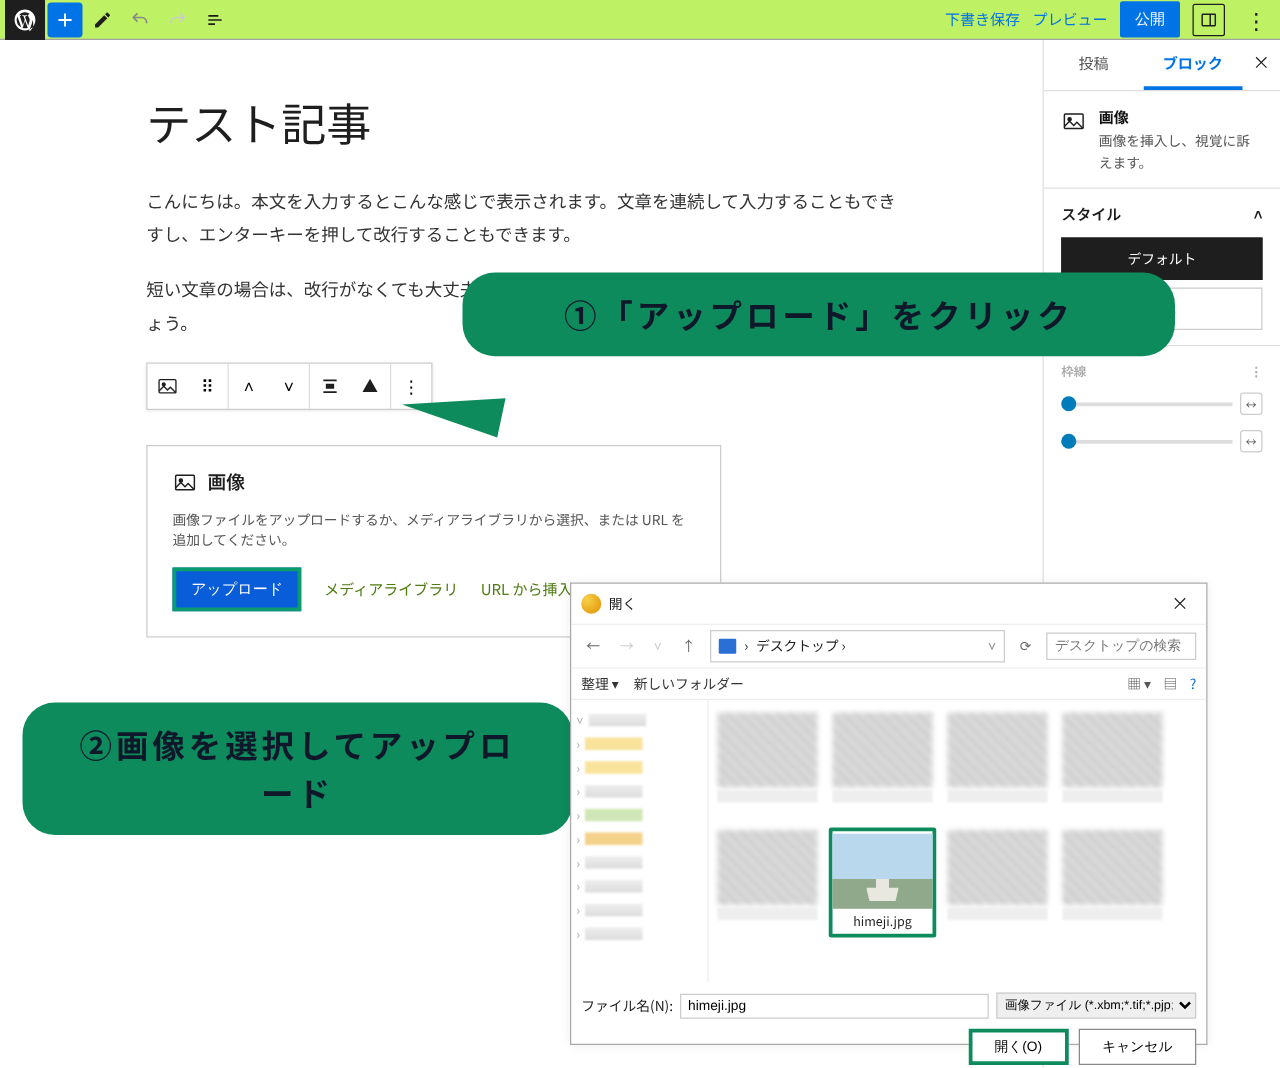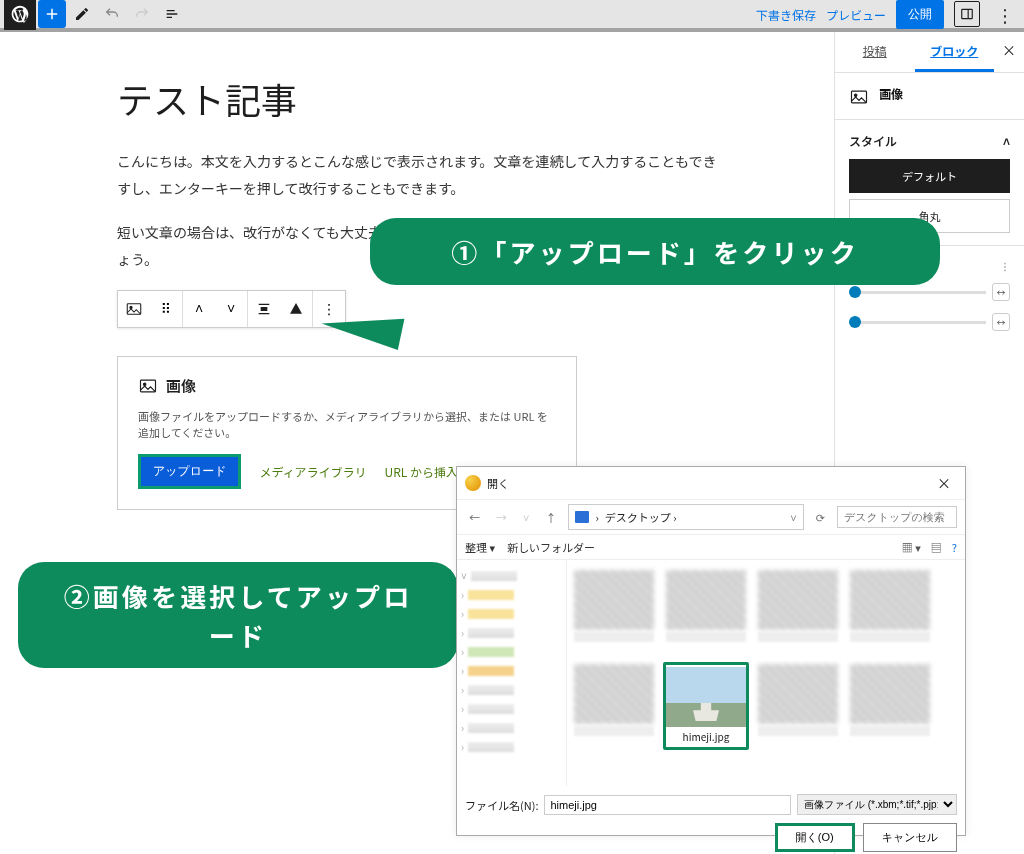--- a/index.html
+++ b/index.html
@@ -1,19 +1,19 @@
 <!DOCTYPE html>
 <html><head>
 <meta charset="utf-8">
 <style>
   * { box-sizing: border-box; margin: 0; padding: 0; }
   body { font-family: -apple-system, BlinkMacSystemFont, "Segoe UI", "Noto Sans JP", sans-serif; font-size: 13px; color: #1e1e1e; background: #fff; width: 1024px; height: 854px; position: relative; overflow: hidden; }
 
   
-  .topbar { display: flex; height: 32px; border-bottom: 4px solid #a3a3a3; padding: 0 4px; background:#e5e5e5; }
+  .topbar { display: flex; height: 32px; border-bottom: 1px solid #a3a3a3; padding: 0 4px; background:#bef264; }
   .topbar-left { display:flex; align-items:center; gap:2px; }
   .wp-logo { width:32px; height:32px; background:#1e1e1e; color:#fff; display:flex; align-items:center; justify-content:center; font-weight:bold; font-size:18px; }
   .wp-logo svg { width:20px; height:20px; fill:#fff; }
   .btn-icon { width:28px; height:28px; display:inline-flex; align-items:center; justify-content:center; background:none; border:none; cursor:pointer; color:#1e1e1e; }
   .btn-add { background:#0073e6; color:#fff; border-radius:3px; }
   .topbar-right { margin-left:auto; display:flex; align-items:center; gap:10px; font-size:12px; }
   .link-blue { color:#0073e6; text-decoration:none; cursor:pointer; }
   .btn-publish { background:#0073e6; color:#fff; border:none; padding:6px 12px; font-size:12px; border-radius:2px; cursor:pointer; }
   .btn-sidebar-toggle { border:1px solid #1e1e1e; width:26px; height:26px; display:flex; align-items:center; justify-content:center; border-radius:2px; }
   .vdots { font-size:18px; cursor:pointer; padding:0 6px; }
@@ -35,39 +35,39 @@
   .image-placeholder { border:1px solid #ccc; padding:18px 20px 20px; width:460px; }
   .image-placeholder h3 { font-size:15px; font-weight:600; display:flex; align-items:center; gap:8px; margin-bottom:12px; }
   .image-placeholder p { font-size:11px; color:#555; margin-bottom:14px; }
   .ph-actions { display:flex; align-items:center; gap:18px; }
   .btn-upload { background:#0a5dd9; color:#fff; border:3px solid #0a9b6e; padding:6px 12px; font-size:12px; cursor:pointer; }
   .ph-link { font-size:12px; color:#4d7c0f; cursor:pointer; }
 
   
   .sidebar { width:190px; border-left:1px solid #e0e0e0; background:#fff; font-size:12px; }
   .side-tabs { display:flex; border-bottom:1px solid #e0e0e0; }
-  .side-tab { flex:1; text-align:center; padding:10px 4px; font-size:12px; color:#555; cursor:pointer;text-decoration:underline; }
+  .side-tab { flex:1; text-align:center; padding:10px 4px; font-size:12px; color:#555; cursor:pointer; }
   .side-tab.active { color:#0073e6; border-bottom:3px solid #0073e6; font-weight:bold; }
   .side-close { padding:8px; cursor:pointer; font-size:14px; }
   .side-section { padding:12px 14px; border-bottom:1px solid #e0e0e0; }
   .side-section h4 { font-size:12px; font-weight:600; display:flex; justify-content:space-between; align-items:center;gap:23px; }
   .side-block-info { display:flex; gap:10px; align-items:flex-start; }
   .side-block-info .ico { font-size:16px; margin-top:2px; }
   .side-block-info .txt { font-size:11px; color:#555; line-height:1.5; }
   .side-block-info .txt strong { color:#111; display:block; font-size:12px; margin-bottom:2px; }
   .style-buttons { display:flex; gap:6px; margin-top:10px;flex-direction:column; }
   .style-btn { flex:1; font-size:11px; padding:8px 0; border:1px solid #ccc; background:#fff; cursor:pointer; text-align:center; }
   .style-btn.active { background:#1e1e1e; color:#fff; border-color:#1e1e1e; }
   .slider-row { display:flex; align-items:center; gap:6px; padding:6px 14px; font-size:11px; color:#555; }
   .slider-row .track { flex:1; height:3px; background:#ddd; position:relative; }
   .slider-row .track::before { content:''; position:absolute; width:12px; height:12px; background:#007cba; border-radius:50%; top:-5px; left:0; }
   .slider-row .cap { width:18px; height:18px; border:1px solid #ccc; border-radius:3px; display:flex; align-items:center; justify-content:center; font-size:9px; }
 
   
-  .callout { position:absolute; background:#0d8b5c; color:#ffffff; border-radius:26px; padding:14px 34px; font-size:26px; font-weight:bold; letter-spacing:0.12em; text-align:center; line-height:1.5; }
+  .callout { position:absolute; background:#0d8b5c; color:#0f172a; border-radius:26px; padding:14px 34px; font-size:26px; font-weight:bold; letter-spacing:0.12em; text-align:center; line-height:1.5; }
   .callout .tail { position:absolute; width:0; height:0; }
   #callout1 { top:218px; left:370px; width:570px;}
   #callout1 .tail { left:-48px; top:92px; border-top:22px solid transparent; border-bottom:10px solid transparent; border-right:80px solid #0d8b5c; transform:rotate(12deg); }
   #callout2 { top:562px; left:18px; width:440px; }
   #callout2 .tail { right:-90px; top:40px; border-top:14px solid transparent; border-bottom:28px solid transparent; border-left:120px solid #0d8b5c; transform:rotate(8deg); }
 
   
   .dialog { position:absolute; top:466px; left:456px; width:510px; height:370px; border:1px solid #aaa; background:#fff; box-shadow:0 0 8px rgba(0,0,0,.08); font-size:11px; }
   .dlg-title { display:flex; align-items:center; padding:6px 8px; gap:6px; }
   .dlg-title .icn { width:16px; height:16px; background:radial-gradient(circle at 30% 30%, #f7d04a, #e28f00); border-radius:50%; }
@@ -229,20 +229,21 @@
       <div class="side-block-info">
         <span class="ico">
             <svg width="20" height="20" viewBox="0 0 24 24" fill="none" stroke="#1e1e1e" stroke-width="1.4">
               <rect x="3" y="5" width="18" height="14" rx="1"></rect>
               <circle cx="8" cy="10" r="1.5" fill="#1e1e1e"></circle>
               <path d="M3 17l5-5 4 4 3-3 6 6"></path>
             </svg>
           </span>
         <div class="txt">
           <strong>画像</strong>
+          <span>画像を挿入し、視覚に訴えます。</span>
         </div>
       </div>
     </div>
     <div class="side-section">
       <h4>
           <span>スタイル</span>
           <span>˄</span>
         </h4>
       <div class="style-buttons">
         <div class="style-btn active">デフォルト</div>

